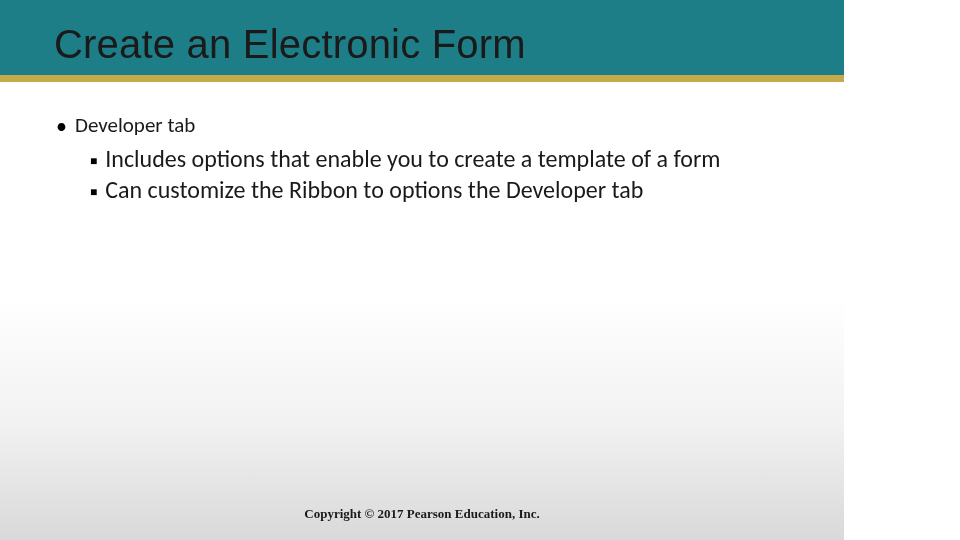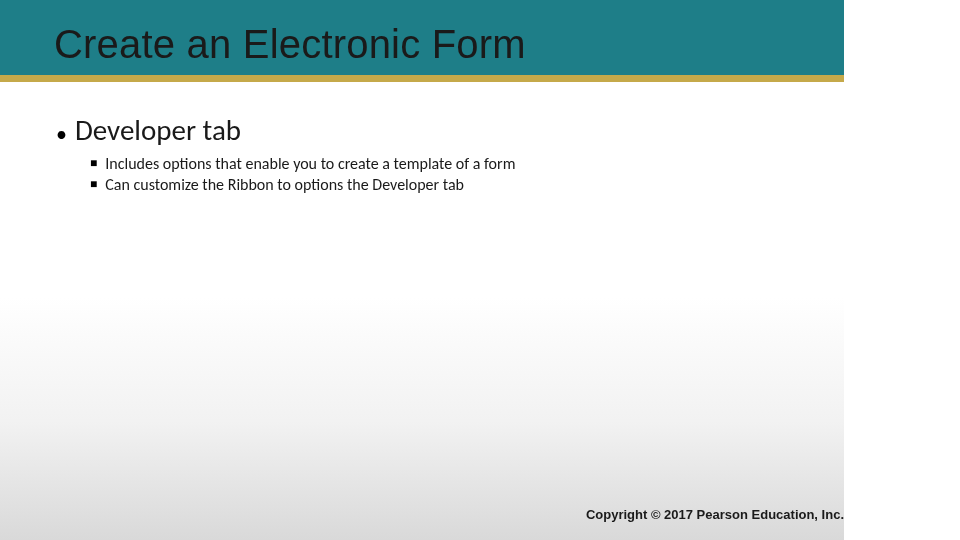--- a/index.html
+++ b/index.html
@@ -46,50 +46,50 @@
   }
   .lvl1 .dot {
     font-size: 22px;
     line-height: 1;
     margin-right: 8px;
     color: #000;
     position: relative;
     top: 2px;
   }
   .lvl1 .txt {
-    font-size: 29px;
+    font-size: 21px;
     color: #1a1a1a;
   }
   .lvl2 {
     display: flex;
     align-items: baseline;
     margin-left: 34px;
     margin-top: 2px;
   }
   .lvl2 .sq {
     font-size: 12px;
     line-height: 1;
     margin-right: 8px;
     color: #000;
     position: relative;
     top: -2px;
   }
   .lvl2 .txt {
-    font-size: 16px;
+    font-size: 24px;
     color: #1a1a1a;
   }
   .footer {
     position: absolute;
     bottom: 18px;
     left: 0; right: 0;
-    text-align: right;
+    text-align: center;
     font-size: 13px;
     font-weight: 700;
     color: #1a1a1a;
-    font-family: Liberation Sans, sans-serif;
+    font-family: Liberation Serif, serif;
   }
 </style>
 </head>
 <body>
 
 <div class="slide">
 
   <div class="header-band"></div>
   <div class="title-underline"></div>
 

